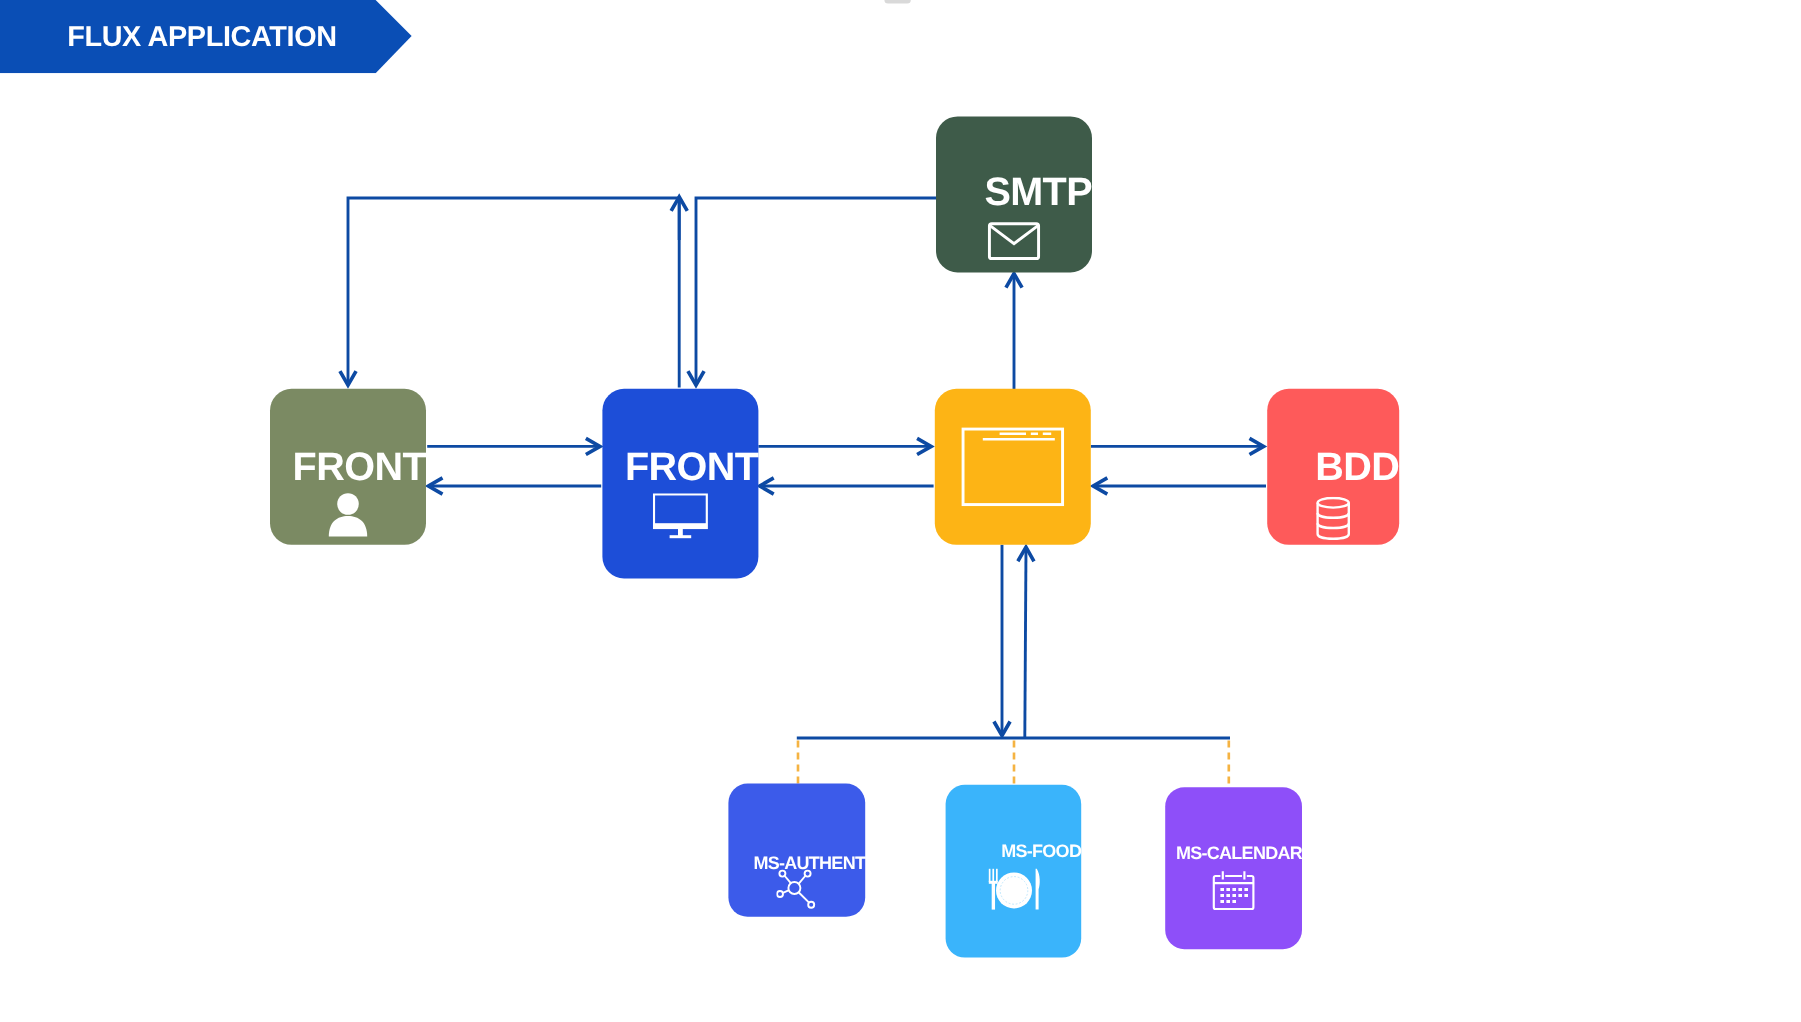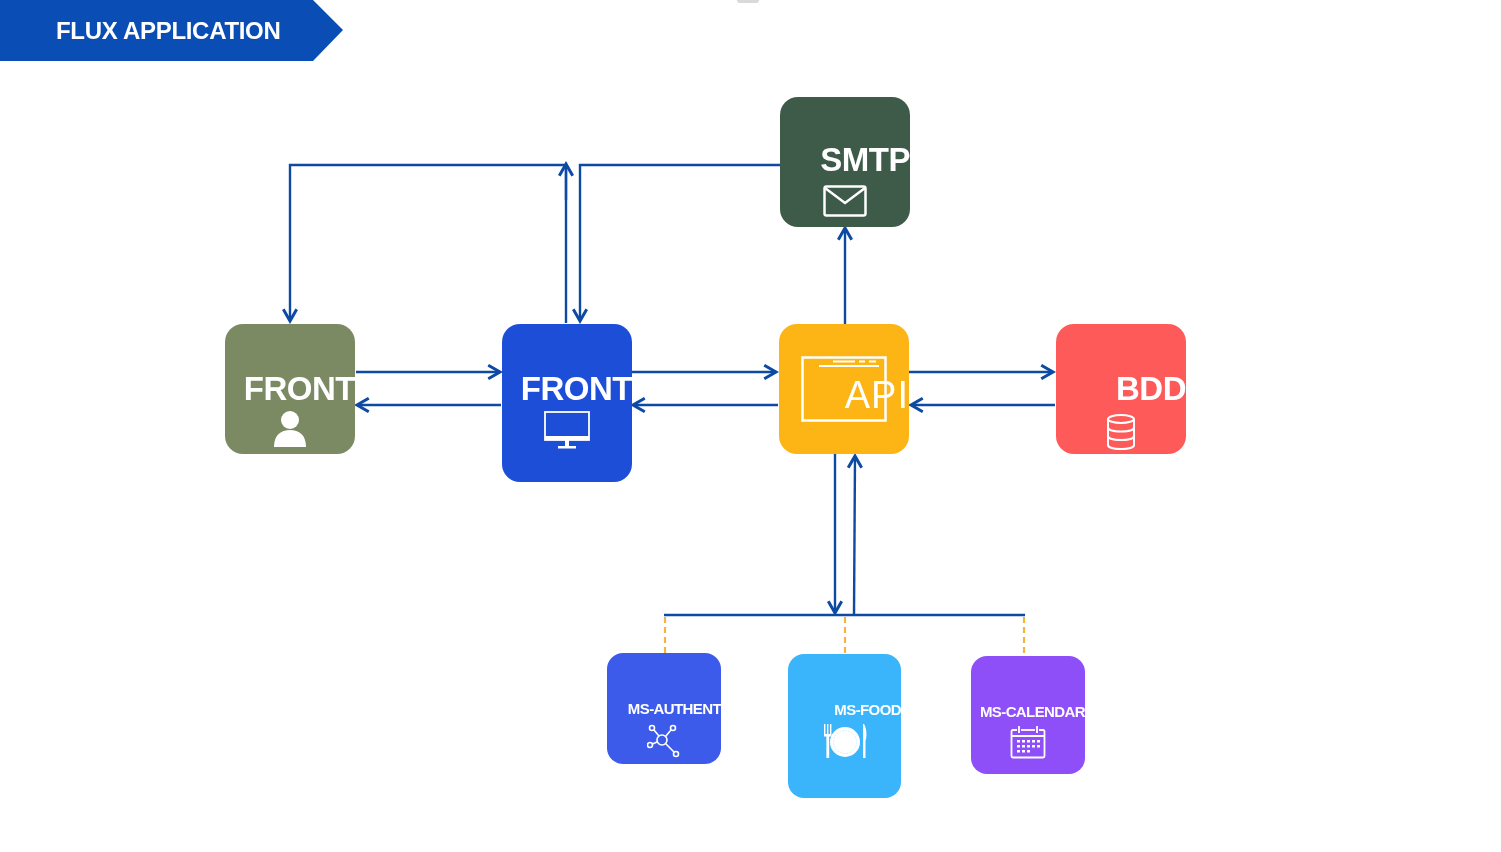--- a/index.html
+++ b/index.html
@@ -91,37 +91,36 @@
 </div>
 
 <div class="node big" style="left:779px; top:324px; width:130px; height:130px; background:#fdb415;">
   <svg class="icon" width="86" height="66" viewBox="0 0 86 66" style="top:32px;">
     <rect x="1.5" y="1.5" width="83" height="63" fill="none" stroke="#fff" stroke-width="2.5"></rect>
     <line x1="18" y1="10" x2="78" y2="10" stroke="#fff" stroke-width="2"></line>
     <line x1="32" y1="5.5" x2="54" y2="5.5" stroke="#fff" stroke-width="2"></line>
     <line x1="58" y1="5.5" x2="64" y2="5.5" stroke="#fff" stroke-width="2"></line>
     <line x1="68" y1="5.5" x2="75" y2="5.5" stroke="#fff" stroke-width="2"></line>
   </svg>
-  <div class="label" style="top:50px; font-weight:normal; font-size:38px; letter-spacing:1px;">API</div>
 </div>
 
-<div class="node big" style="left:1056px; top:324px; width:130px; height:130px; background:#fe5a5a;">
+<div class="node big" style="left:1056px; top:324px; width:110px; height:130px; background:#fe5a5a;">
   <div class="label" style="top:46px;">BDD</div>
   <svg class="icon" width="30" height="36" viewBox="0 0 30 36" style="top:90px;">
     <g fill="none" stroke="#fff" stroke-width="2">
       <ellipse cx="15" cy="5" rx="13" ry="4"></ellipse>
       <path d="M2,5 V31 C2,33.5 7.5,35 15,35 C22.5,35 28,33.5 28,31 V5"></path>
       <path d="M2,13.5 C2,16 7.5,17.5 15,17.5 C22.5,17.5 28,16 28,13.5"></path>
       <path d="M2,22 C2,24.5 7.5,26 15,26 C22.5,26 28,24.5 28,22"></path>
     </g>
   </svg>
 </div>
 
 <div class="node small" style="left:607px; top:653px; width:114px; height:111px; background:#3c5bea;">
-  <div class="label" style="top:47px;">MS-AUTHENT</div>
+  <div class="label" style="top:58px;">MS-AUTHENT</div>
   <svg class="icon" width="34" height="34" viewBox="0 0 34 34" style="top:71px;">
     <g fill="none" stroke="#fff" stroke-width="1.6">
       <circle cx="15" cy="16" r="5"></circle>
       <circle cx="5" cy="4" r="2.5"></circle>
       <circle cx="26" cy="4" r="2.5"></circle>
       <circle cx="3" cy="21" r="2.5"></circle>
       <circle cx="29" cy="30" r="2.5"></circle>
       <line x1="12" y1="12" x2="7" y2="6"></line>
       <line x1="18.5" y1="12.5" x2="24" y2="6"></line>
       <line x1="10" y1="18" x2="5.5" y2="20"></line>
@@ -139,21 +138,21 @@
       <rect x="9" y="1" width="1.4" height="11"></rect>
       <rect x="3" y="11" width="7.4" height="2.5"></rect>
       <rect x="5.4" y="12" width="2.8" height="23"></rect>
       <path d="M43,1 C46,6 46,14 44.5,18 L44.5,35 L42,35 L42,1 Z"></path>
     </g>
     <circle cx="24" cy="19" r="15" fill="#fff"></circle>
     <circle cx="24" cy="19" r="11.5" fill="none" stroke="#bde5fb" stroke-width="0.8" stroke-dasharray="1.5,1.5"></circle>
   </svg>
 </div>
 
-<div class="node small" style="left:971px; top:656px; width:114px; height:118px; background:#8e4ff9;">
+<div class="node small" style="left:971px; top:656px; width:114px; height:135px; background:#8e4ff9;">
   <div class="label" style="top:47px;">MS-CALENDAR</div>
   <svg class="icon" width="36" height="34" viewBox="0 0 36 34" style="top:69px;">
     <g fill="none" stroke="#fff" stroke-width="1.8">
       <path d="M7,5 H3 Q1.5,5 1.5,6.5 V31 Q1.5,32.5 3,32.5 H33 Q34.5,32.5 34.5,31 V6.5 Q34.5,5 33,5 H29"></path>
       <line x1="11" y1="5" x2="25" y2="5"></line>
       <line x1="9" y1="1" x2="9" y2="8"></line>
       <line x1="27" y1="1" x2="27" y2="8"></line>
       <line x1="1.5" y1="11" x2="34.5" y2="11"></line>
     </g>
     <g fill="#fff">

